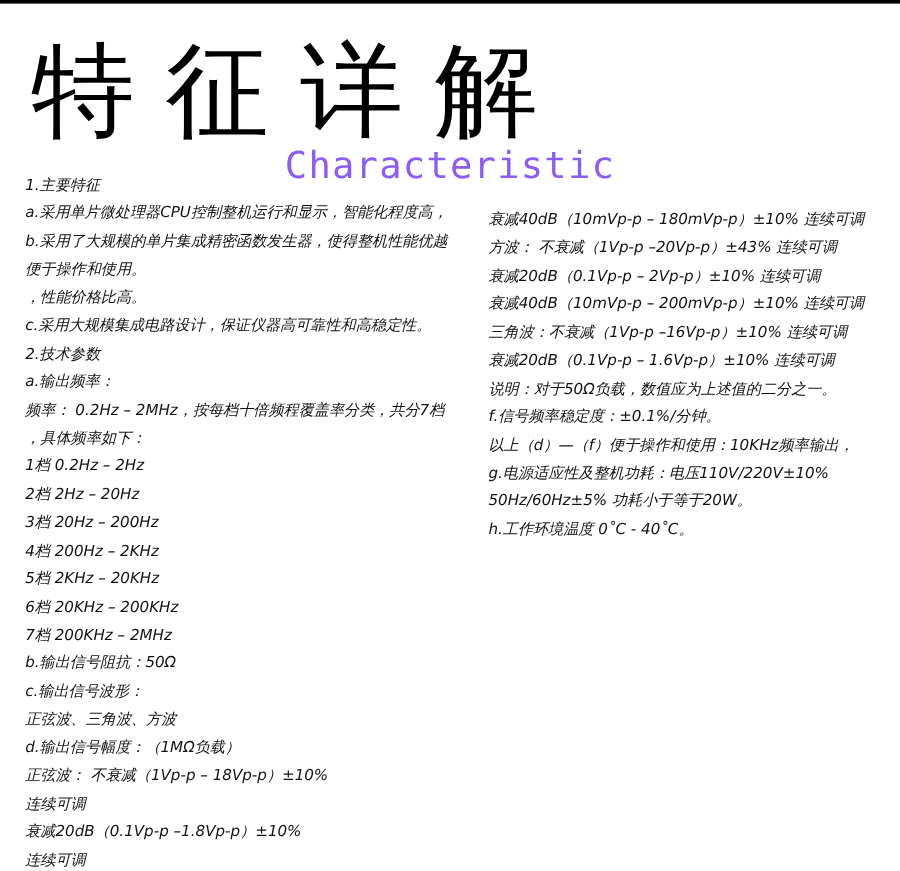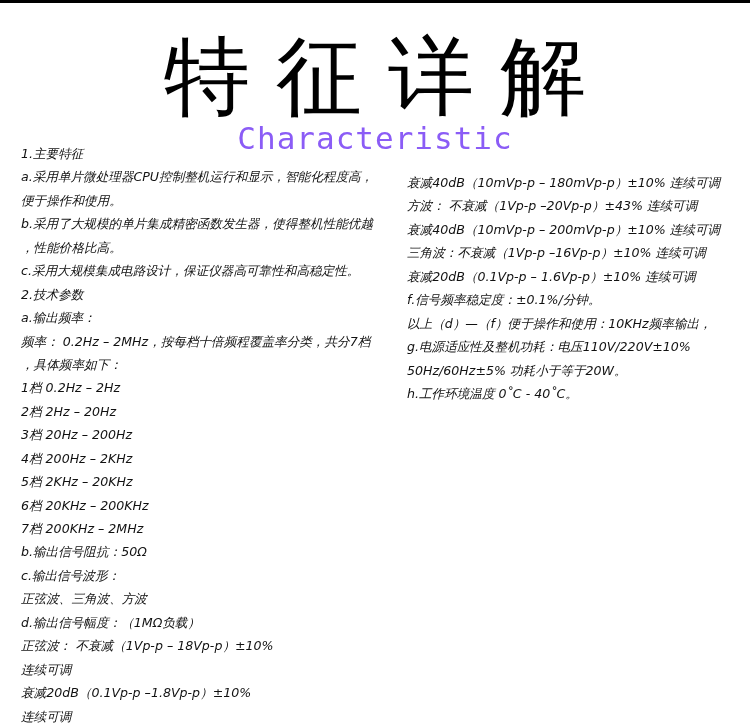--- a/index.html
+++ b/index.html
@@ -2,21 +2,21 @@
 <html><head>
 <meta charset="utf-8">
 <style>
   html, body { margin: 0; padding: 0; }
   body {
     width: 750px; height: 726px; background: #ffffff; position: relative; overflow: hidden;
     font-family: "DejaVu Sans", "Liberation Sans", sans-serif; color: #111111;
   }
   .top-bar { position: absolute; left: 0; top: 0; width: 750px; height: 3px; background: #000000; }
   .title-cn {
-    position: absolute; left: 0; top: 28px; width: 750px; text-align: center;
+    position: absolute; left: 0; top: 28px; width: 750px; 
     font-family: "DejaVu Sans", sans-serif; font-size: 86px; line-height: 96px;
     letter-spacing: 26px; color: #000; font-weight: normal; padding-left: 26px; box-sizing: border-box;
   }
   .title-en {
     position: absolute; left: 0; top: 118px; width: 750px; text-align: center;
     font-family: "DejaVu Sans Mono", "Liberation Mono", monospace; font-size: 31px; line-height: 40px;
     color: #8b5cf6; letter-spacing: 1px;
   }
   .col { position: absolute; font-size: 12.6px; line-height: 23.45px; white-space: nowrap; }
   .col-left { left: 21px; top: 142px; }
@@ -27,22 +27,22 @@
 <body>
 
 <div class="top-bar"></div>
 
 <div class="title-cn">特征详解</div>
 <div class="title-en">Characteristic</div>
 
 <div class="col col-left">
   <span class="line">1.主要特征</span>
   <span class="line">a.采用单片微处理器CPU控制整机运行和显示，智能化程度高，</span>
+  <span class="line">b.采用了大规模的单片集成精密函数发生器，使得整机性能优越</span>
   <span class="line">便于操作和使用。</span>
-  <span class="line">b.采用了大规模的单片集成精密函数发生器，使得整机性能优越</span>
   <span class="line">，性能价格比高。</span>
   <span class="line">c.采用大规模集成电路设计，保证仪器高可靠性和高稳定性。</span>
   <span class="line">2.技术参数</span>
   <span class="line">a.输出频率：</span>
   <span class="line">频率： 0.2Hz – 2MHz，按每档十倍频程覆盖率分类，共分7档</span>
   <span class="line">，具体频率如下：</span>
   <span class="line">1档   0.2Hz – 2Hz</span>
   <span class="line">2档    2Hz – 20Hz</span>
   <span class="line">3档   20Hz – 200Hz</span>
   <span class="line">4档   200Hz – 2KHz</span>
@@ -55,21 +55,23 @@
   <span class="line">d.输出信号幅度：（1MΩ负载）</span>
   <span class="line">正弦波： 不衰减（1Vp-p – 18Vp-p）±10%</span>
   <span class="line">连续可调</span>
   <span class="line">衰减20dB（0.1Vp-p –1.8Vp-p）±10%</span>
   <span class="line">连续可调</span>
 </div>
 
 <div class="col col-right">
   <span class="line">衰减40dB（10mVp-p – 180mVp-p）±10% 连续可调</span>
   <span class="line">方波： 不衰减（1Vp-p –20Vp-p）±43%  连续可调</span>
+  <span class="line">衰减20dB（0.1Vp-p – 2Vp-p）±10% 连续可调</span>
   <span class="line">衰减40dB（10mVp-p – 200mVp-p）±10% 连续可调</span>
   <span class="line">三角波：不衰减（1Vp-p –16Vp-p）±10% 连续可调</span>
   <span class="line">衰减20dB（0.1Vp-p – 1.6Vp-p）±10% 连续可调</span>
+  <span class="line">说明：对于50Ω负载，数值应为上述值的二分之一。</span>
   <span class="line">f.信号频率稳定度：±0.1%/分钟。</span>
   <span class="line">以上（d）—（f）便于操作和使用：10KHz频率输出，</span>
   <span class="line">g.电源适应性及整机功耗：电压110V/220V±10%</span>
   <span class="line">50Hz/60Hz±5% 功耗小于等于20W。</span>
   <span class="line">h.工作环境温度 0˚C - 40˚C。</span>
 </div>
 
 </body></html>

